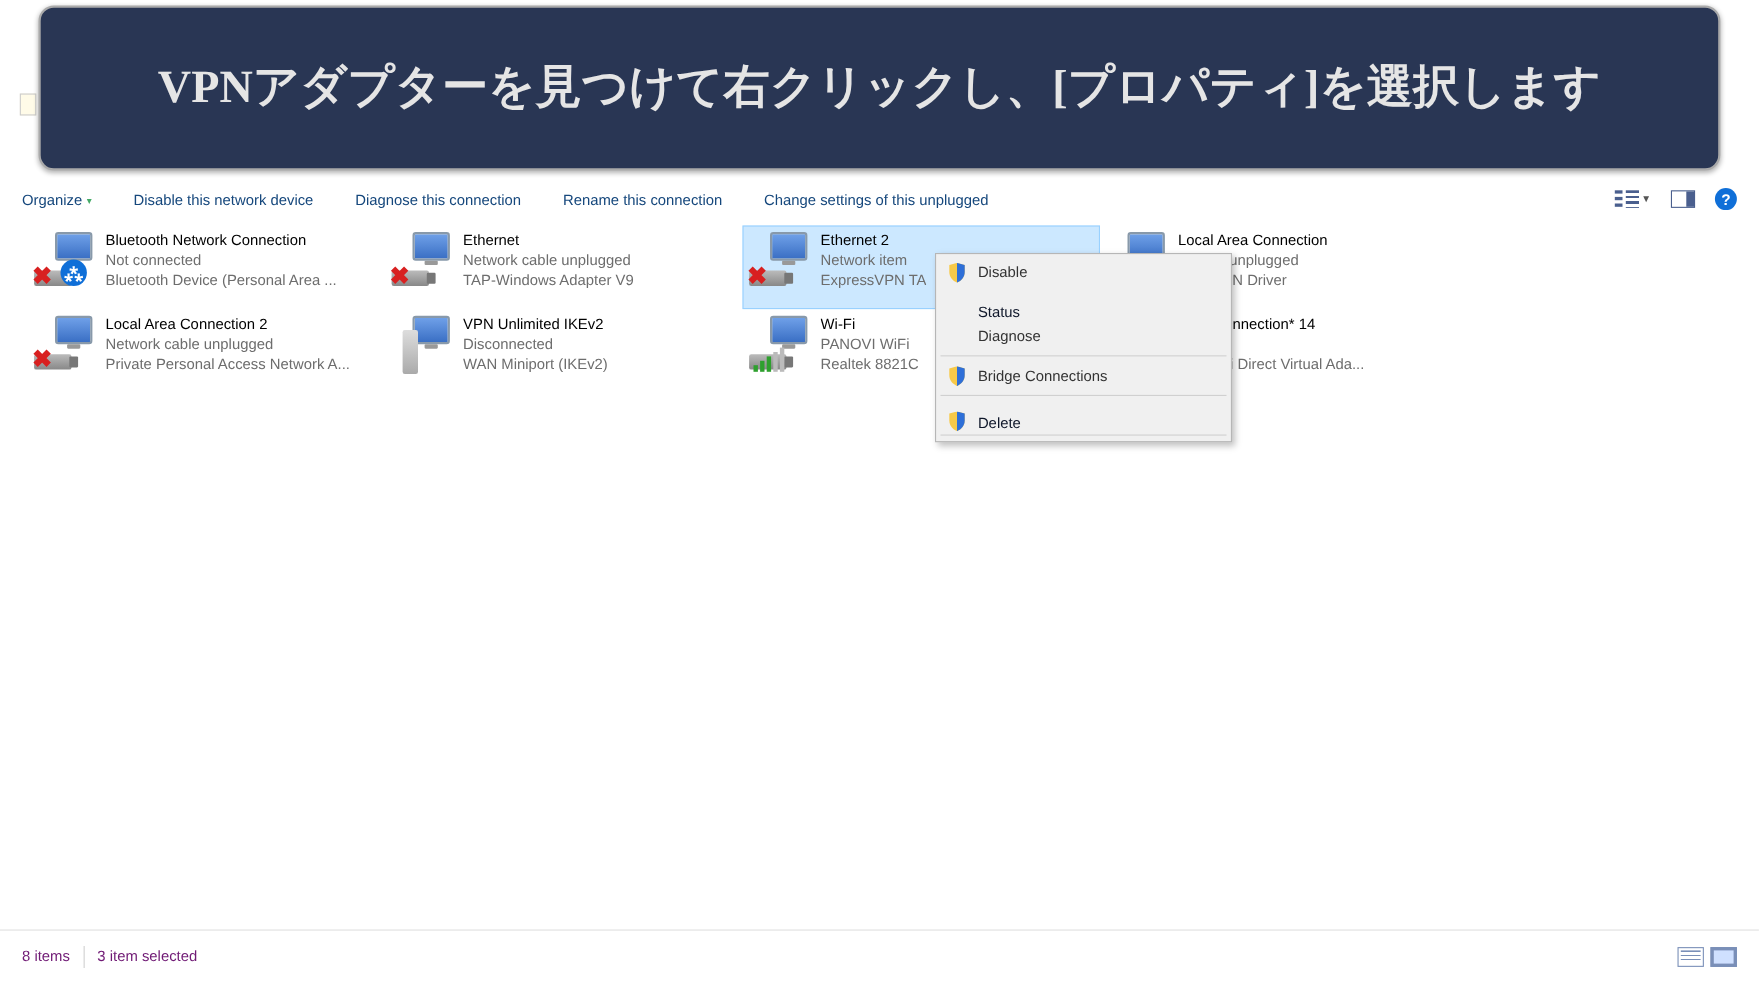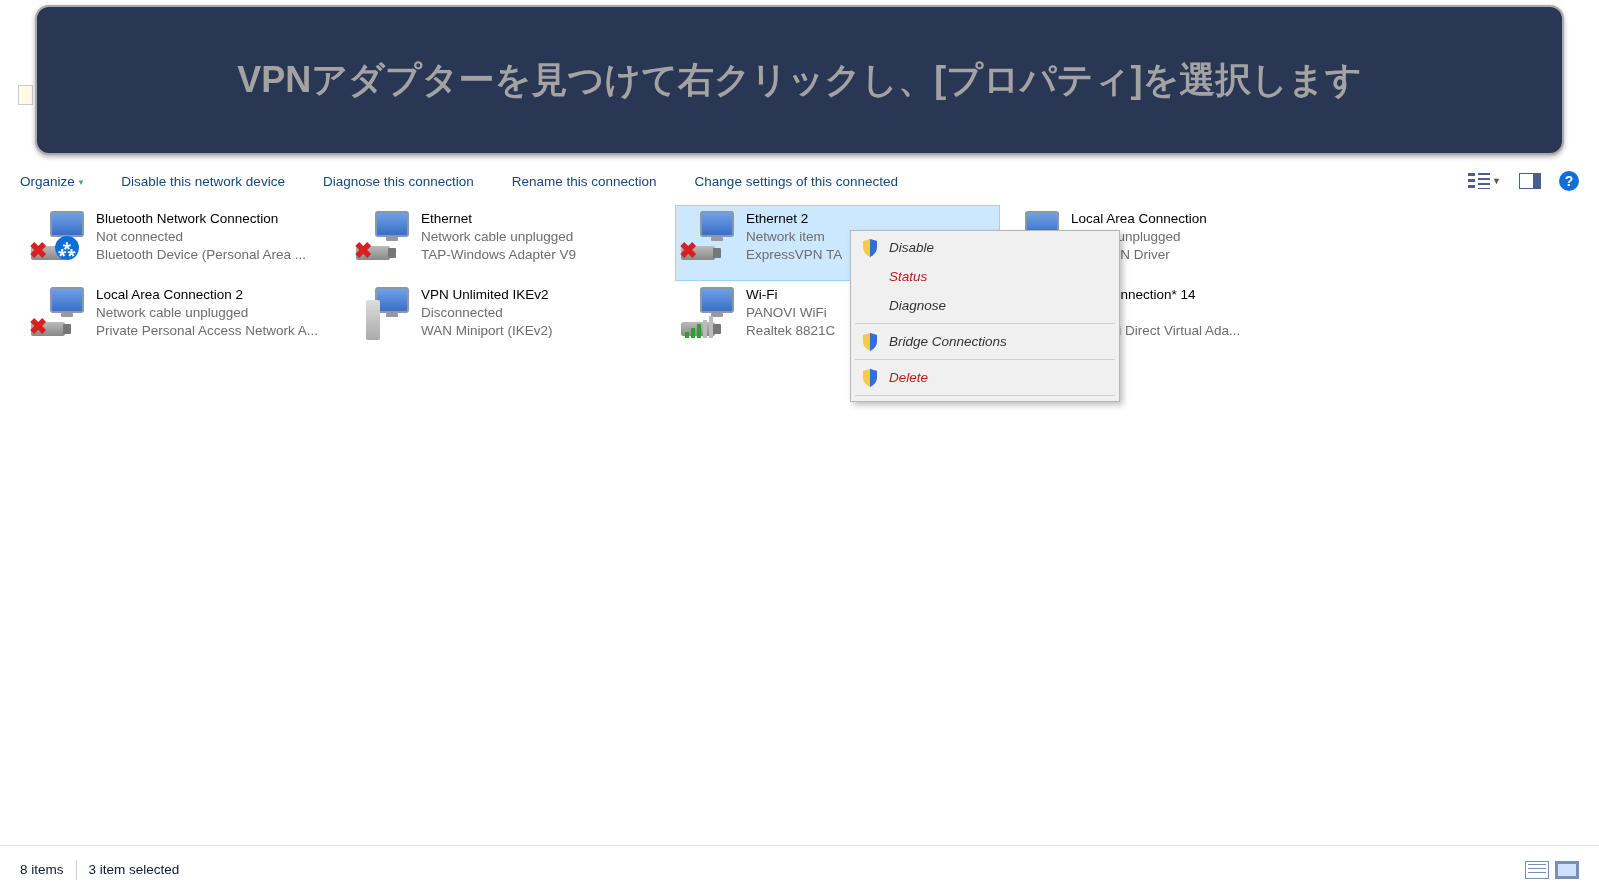--- a/index.html
+++ b/index.html
@@ -1,20 +1,20 @@
 <!DOCTYPE html>
 <html><head>
 <meta charset="utf-8">
 <style>
 * { margin: 0; padding: 0; box-sizing: border-box; }
 body { font-family: "Segoe UI", Tahoma, sans-serif; font-size: 13.5px; color: #333; background: #fff; width: 1599px; height: 893px; overflow: hidden; position: relative; }
 
 
 .banner { position: absolute; top: 5px; left: 35px; right: 35px; height: 150px; background: #293654; border: 2px solid #aaa; border-radius: 14px; display: flex; align-items: center; justify-content: center; padding: 10px 30px; z-index: 5; box-shadow: 0 2px 5px rgba(0,0,0,.3); }
-.banner-text { color: #a3a3a3; font-size: 36px; font-weight: 600; text-align: center; line-height: 1.3; }
+.banner-text { color: #e5e5e5; font-size: 42px; font-weight: 600; text-align: center; line-height: 1.3; font-family: Liberation Serif, serif; }
 
 
 .addr-slice { position: absolute; top: 85px; left: 18px; width: 15px; height: 20px; background: #fffbe8; border: 1px solid #ccc; }
 
 
 .toolbar { position: absolute; top: 166px; left: 0; right: 0; height: 30px; display: flex; align-items: center; padding: 0 20px; gap: 38px; background: #fff; text-align: center; }
 .toolbar-left { display: flex; align-items: center; gap: 38px; }
 .toolbar-item { color: #15477c; cursor: pointer; white-space: nowrap; }
 .toolbar-item.drop::after { content: "▾"; font-size: 9px; margin-left: 4px; color: #4a6; vertical-align: middle; }
 .toolbar-right { margin-left: auto; display: flex; align-items: center; gap: 18px; }
@@ -40,31 +40,31 @@
 .nic .plug { position: absolute; bottom: 4px; left: 0; width: 34px; height: 14px; background: linear-gradient(#bbb,#888); border-radius: 2px; }
 .nic .plug::before { content: ""; position: absolute; right: -6px; top: 2px; width: 8px; height: 10px; background: #777; border-radius: 1px; }
 .nic .redx { position: absolute; bottom: 0; left: -2px; color: #d82020; font-size: 22px; font-weight: bold; }
 .nic .bt { position: absolute; bottom: 4px; left: 24px; width: 24px; height: 24px; background: #0f6fd8; border-radius: 50%; color: #fff; display: flex; align-items: center; justify-content: center; font-size: 15px; font-weight: bold; }
 .nic .bars { position: absolute; bottom: 2px; left: 4px; display: flex; align-items: flex-end; gap: 2px; }
 .nic .bars span { width: 4px; background: #2ea02e; }
 .nic .bars span:nth-child(1){height:6px} .nic .bars span:nth-child(2){height:10px} .nic .bars span:nth-child(3){height:14px} .nic .bars span:nth-child(4){height:18px;background:#bbb} .nic .bars span:nth-child(5){height:22px;background:#bbb}
 .nic .tower { position: absolute; bottom: 0; left: 10px; width: 14px; height: 40px; background: linear-gradient(#ddd,#aaa); border-radius: 2px; }
 
 
-.ctx { position: absolute; top: 230px; left: 850px; width: 270px; background: #f0f0f0; border: 1px solid #b6b6b6; box-shadow: 3px 3px 6px rgba(0,0,0,.25); z-index: 20; padding: 2px; font-style: italic; }
+.ctx { position: absolute; top: 230px; left: 850px; width: 270px; background: #f0f0f0; border: 1px solid #b6b6b6; box-shadow: 3px 3px 6px rgba(0,0,0,.25); z-index: 20; padding: 2px; }
 .ctx-item { display: flex; align-items: center; height: 29px; padding: 0 12px 0 8px; gap: 10px; cursor: default; }
-.ctx-item.disabled { color: #b91c1c; }
+.ctx-item.disabled { color: #0f172a; align-items: flex-end; }
 .ctx-item.hl { outline: 3px solid #2c2f55; outline-offset: -1px; background: #fff; font-weight: bold; }
 .ctx-sep { height: 1px; background: #d0d0d0; margin: 3px 2px; }
 .ctx-icon { width: 18px; height: 18px; flex-shrink: 0; display: flex; align-items: center; justify-content: center; }
 .shield { width: 16px; height: 18px; position: relative; }
 .shield svg { width: 16px; height: 18px; }
 
 
-.statusbar { position: absolute; bottom: 0; left: 0; right: 0; height: 48px; border-top: 1px solid #e0e0e0; display: flex; align-items: center; padding: 0 20px; gap: 12px; color: #0f172a; }
+.statusbar { position: absolute; bottom: 0; left: 0; right: 0; height: 48px; border-top: 1px solid #e0e0e0; display: flex; align-items: center; padding: 0 20px; gap: 12px; color: #701a75; }
 .status-sep { width: 1px; height: 20px; background: #d0d0d0; }
 .status-icons { margin-left: auto; display: flex; gap: 6px; }
 .mini-icon { width: 24px; height: 18px; border: 1px solid #7a8fb8; position: relative; }
 .mini-icon.list::before { content:""; position:absolute; inset:2px; background: repeating-linear-gradient(#7a8fb8 0 1px, transparent 1px 4px); }
 .mini-icon.details { background: #7a8fb8; }
 .mini-icon.details::before { content:""; position:absolute; inset:2px; background:#cfe0ff; }
 
 
 .vlist { display: inline-block; width: 22px; height: 16px; position: relative; }
 .vlist span { position: absolute; left: 0; width: 7px; height: 3px; background: #4a5f8e; }
@@ -79,21 +79,21 @@
 <div class="banner">
   <div class="banner-text">VPNアダプターを見つけて右クリックし、[プロパティ]を選択します</div>
 </div>
 
 <div class="toolbar">
   <div class="toolbar-left">
     <span class="toolbar-item drop">Organize</span>
     <span class="toolbar-item">Disable this network device</span>
     <span class="toolbar-item">Diagnose this connection</span>
     <span class="toolbar-item">Rename this connection</span>
-    <span class="toolbar-item">Change settings of this connected</span>
+    <span class="toolbar-item">Change settings of this unplugged</span>
   </div>
   <div class="toolbar-right">
     <span style="display:flex;align-items:center;">
       <span class="vlist">
           <span></span>
           <span></span>
           <span></span>
         </span>
       <span class="chev">▼</span>
     </span>

